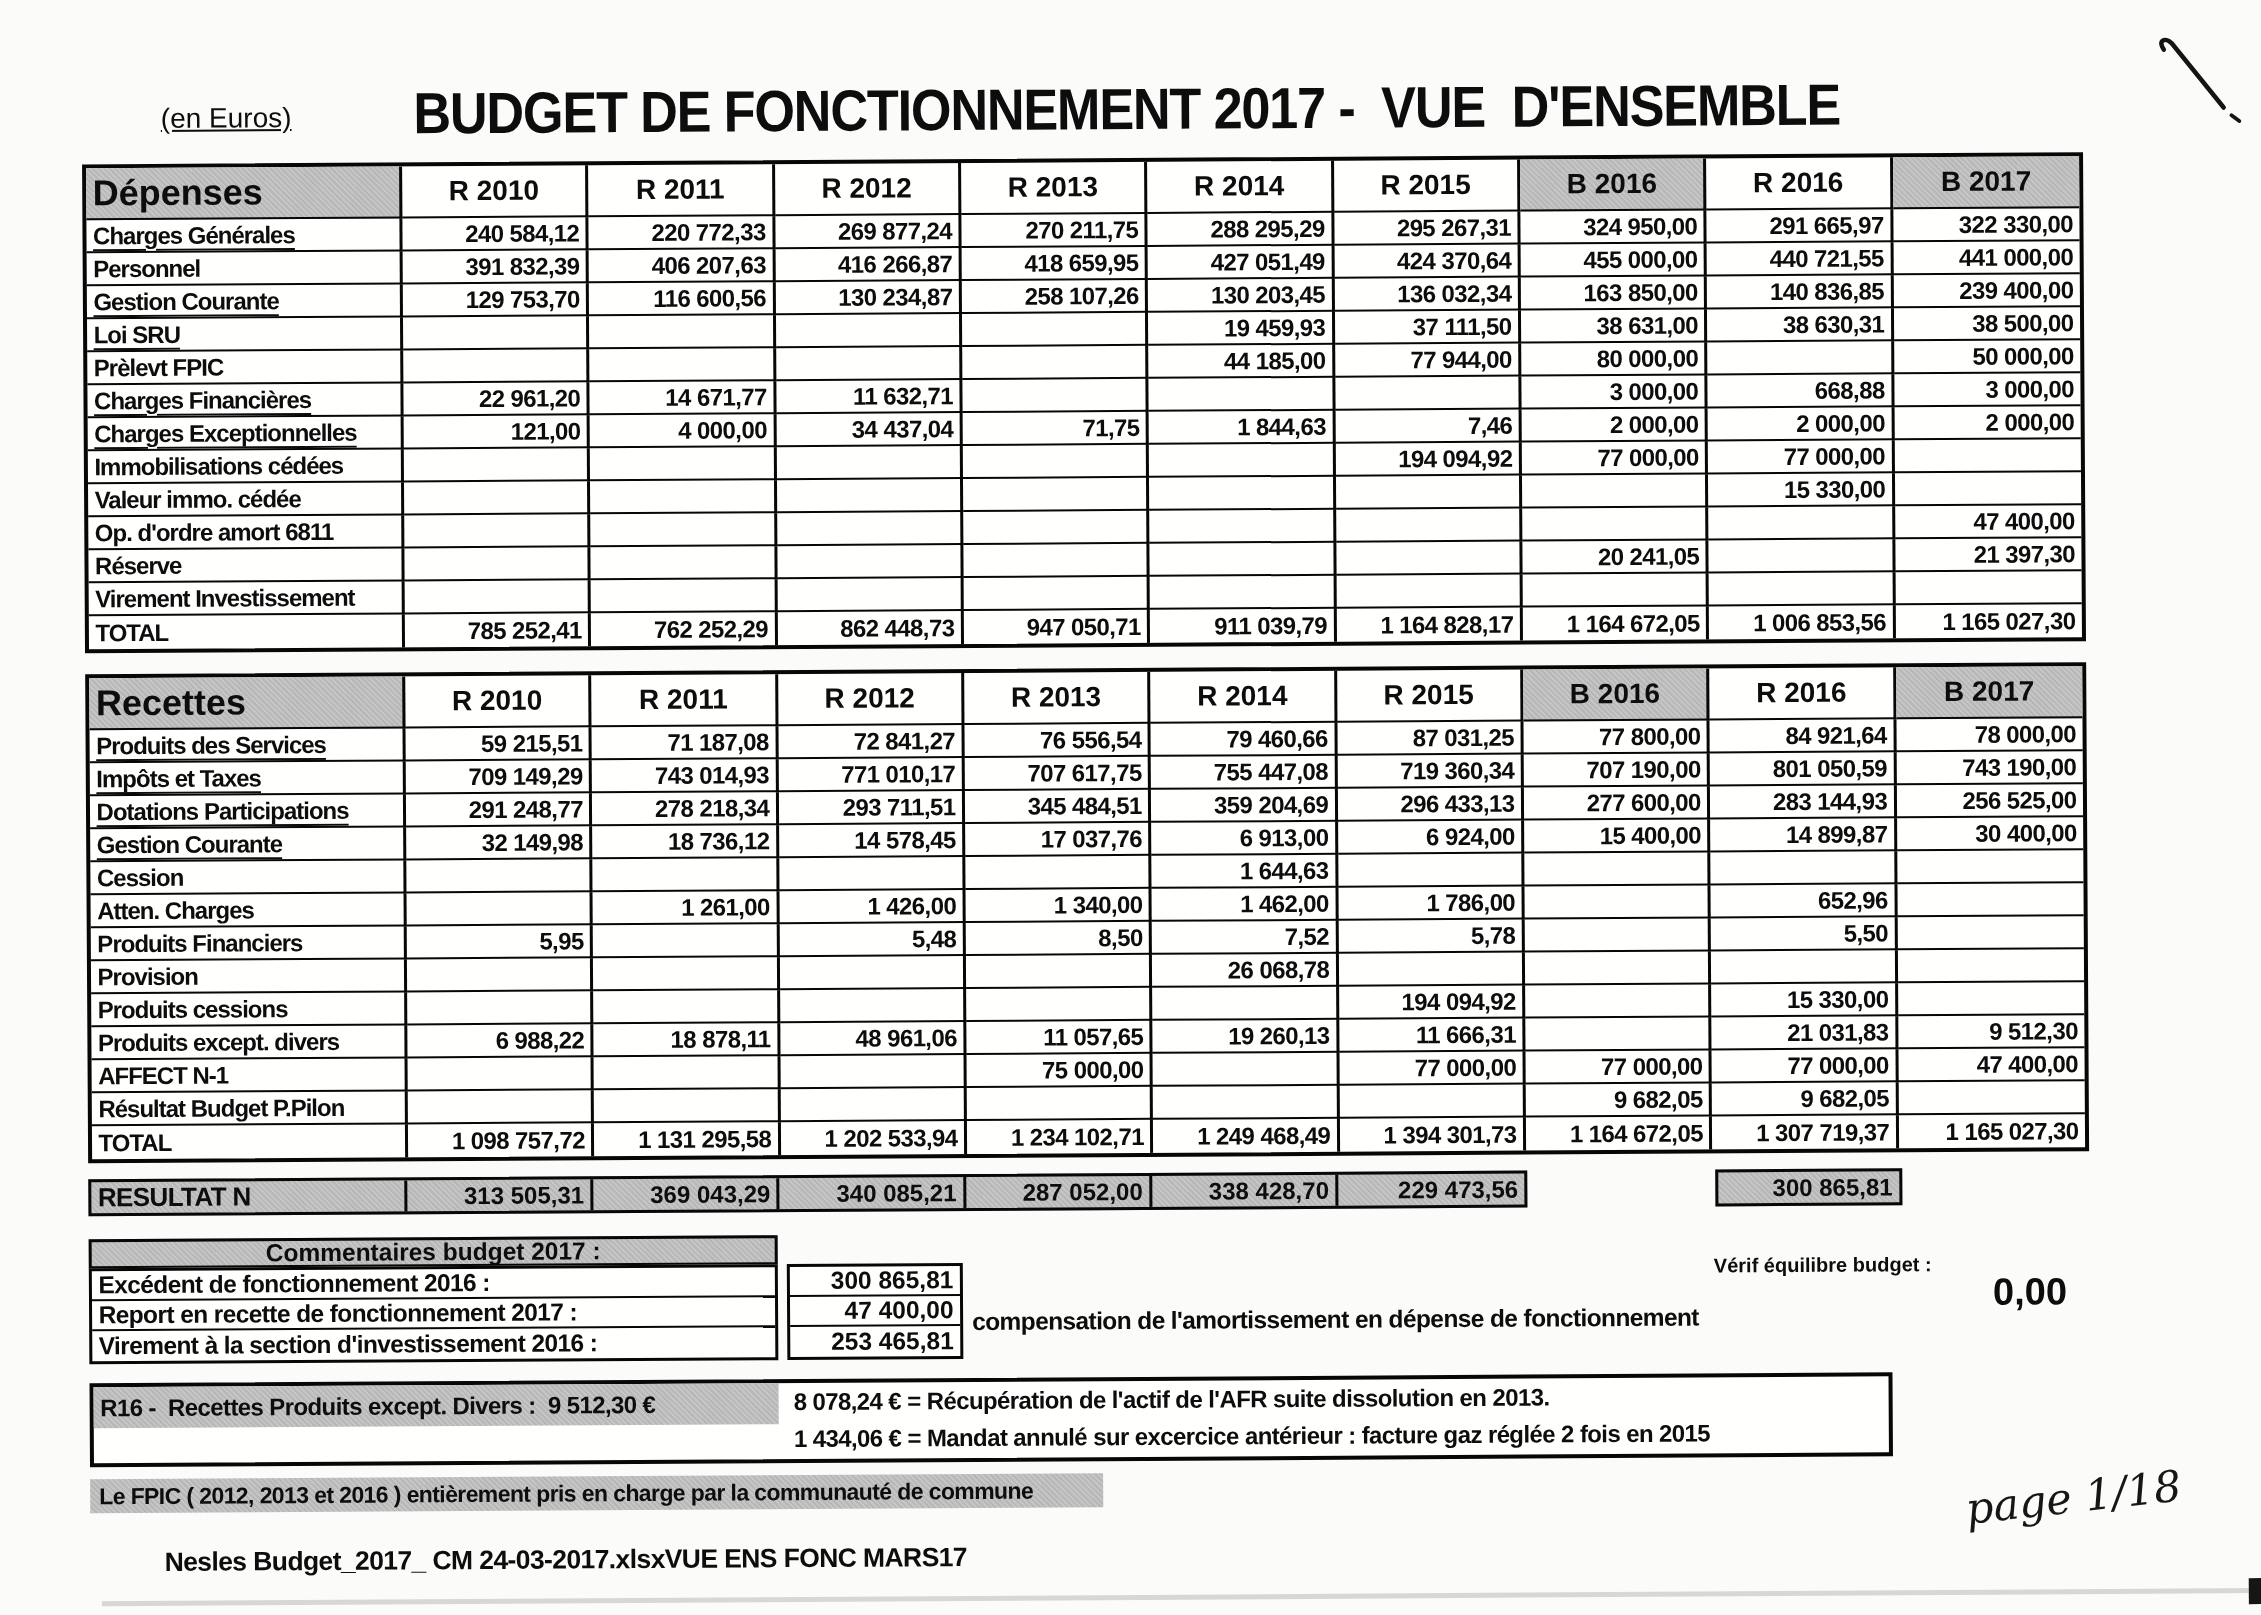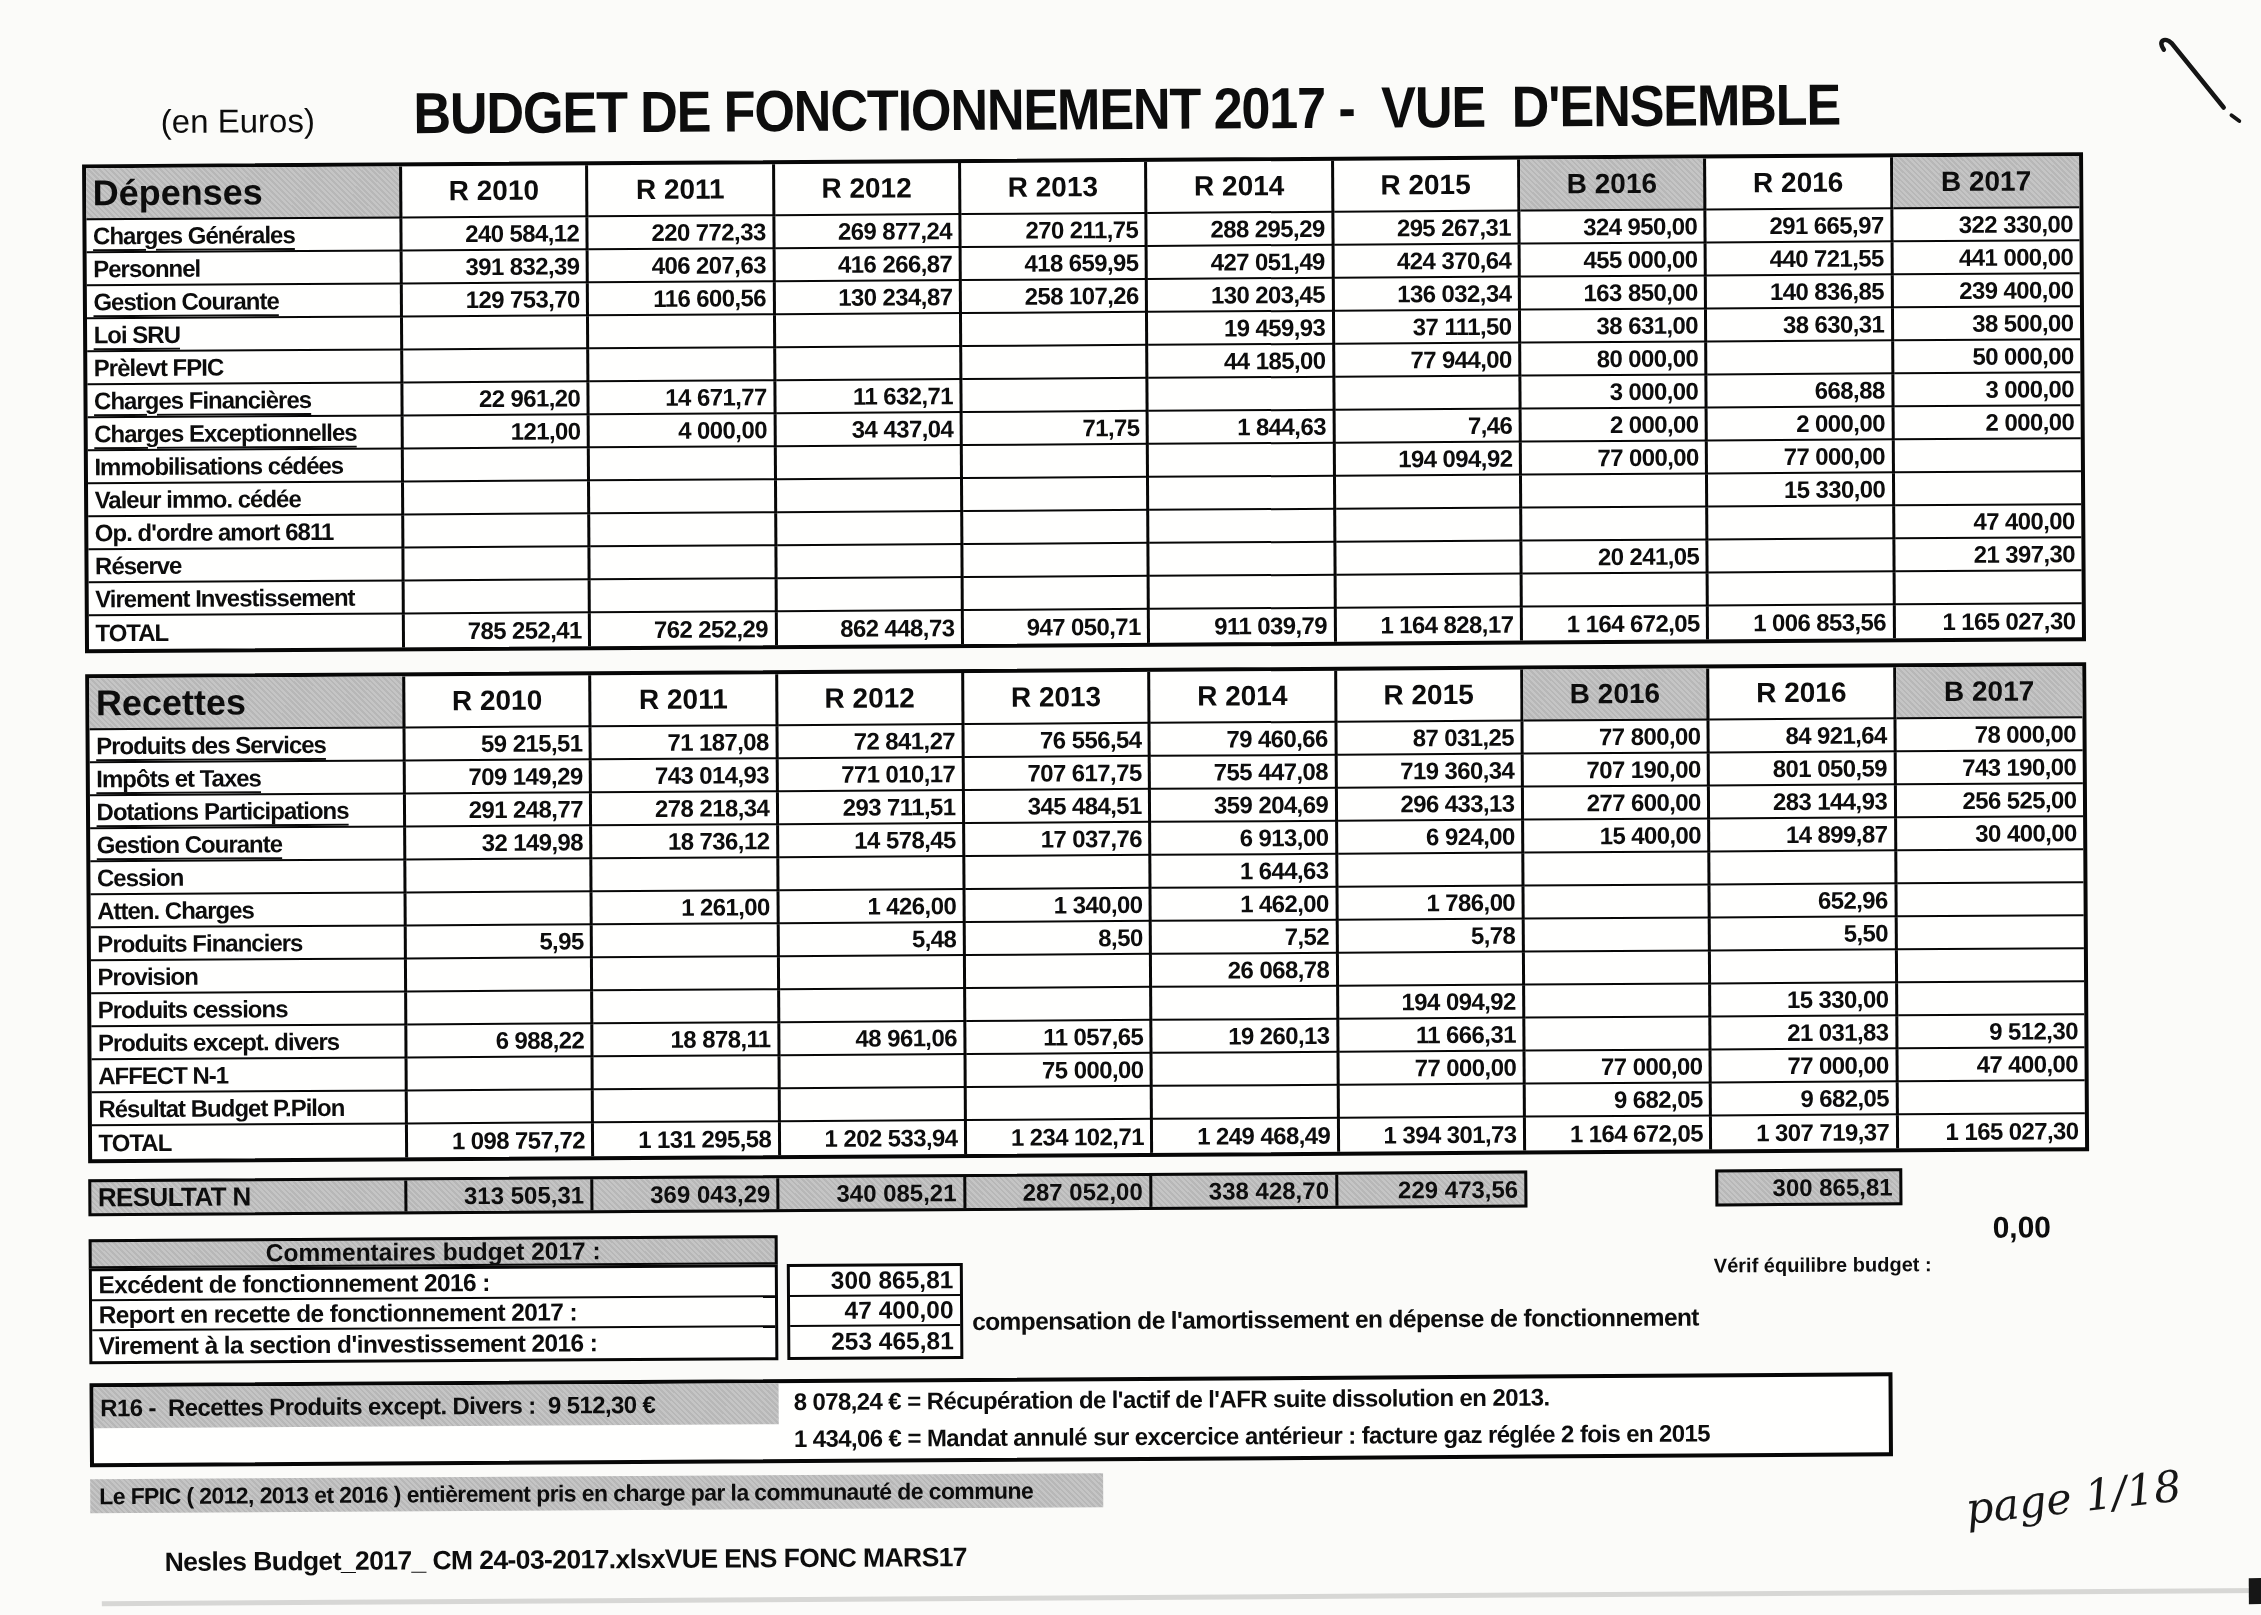--- a/index.html
+++ b/index.html
@@ -3,21 +3,21 @@
 <meta charset="utf-8">
 <style>
   html,body{margin:0;padding:0;}
   body{
     width:2261px;height:1616px;position:relative;overflow:hidden;
     background:#fbfbf9;color:#0d0d0d;
     font-family:"Liberation Sans", sans-serif;
   }
   .sheet{position:absolute;inset:0;transform:rotate(-0.35deg);transform-origin:1129px 807px;}
 
-  .currency-note{position:absolute;left:165px;top:97px;font-size:33px;font-weight:400;}
+  .currency-note{position:absolute;left:165px;top:97px;font-size:28px;font-weight:400;text-decoration:underline;}
   .main-title{
     position:absolute;left:50%;top:75px;transform:translateX(-50%) scaleX(0.9);
     font-size:58px;font-weight:700;letter-spacing:-1.3px;white-space:pre;
   }
 
   
   .budget{
     position:absolute;left:86px;width:2001px;display:grid;
     grid-template-columns:316px repeat(9,1fr);
     border:4.5px solid #070707;background:#fffffe;box-sizing:border-box;
@@ -51,21 +51,21 @@
         display:flex;align-items:center;justify-content:center;font-weight:700;font-size:24.5px;}
   .comlabels{position:absolute;left:86px;top:1262px;width:689px;border:3.9px solid #070707;background:#fffffe;box-sizing:border-box;}
   .comlabels > div{height:30px;border-bottom:2.6px solid #070707;display:flex;align-items:center;padding-left:6.5px;font-weight:700;font-size:24.5px;letter-spacing:-0.6px;box-sizing:border-box;white-space:nowrap;}
   .comlabels > div:last-child{border-bottom:none;}
   .comvalues{position:absolute;left:784px;top:1262px;width:176px;border:3.9px solid #070707;background:#fffffe;box-sizing:border-box;}
   .comvalues > div{height:30px;border-bottom:2.6px solid #070707;display:flex;align-items:center;justify-content:flex-end;padding-right:6.5px;font-weight:700;font-size:24.5px;box-sizing:border-box;}
   .comvalues > div:last-child{border-bottom:none;}
   .compensation-note{position:absolute;left:969px;top:1307px;font-weight:700;font-size:24.5px;letter-spacing:-0.6px;}
 
   .verif-label{position:absolute;left:1711px;top:1258px;font-weight:700;font-size:20px;}
-  .verif-value{position:absolute;left:1990px;top:1216px;font-weight:700;font-size:30px;}
+  .verif-value{position:absolute;left:1990px;top:1276px;font-weight:700;font-size:38px;}
 
   
   .r16{position:absolute;left:86px;top:1377px;width:1803px;height:84px;border:4.5px solid #070707;background:#fffffe;box-sizing:border-box;}
   .r16-label{position:absolute;left:0;top:0;width:685px;height:41px;display:flex;align-items:center;padding-left:6.5px;
              font-weight:700;font-size:24px;letter-spacing:-0.6px;white-space:pre;box-sizing:border-box;}
   .r16-lines{position:absolute;left:700px;top:0;right:6.5px;}
   .r16-lines > div{height:37px;display:flex;align-items:center;font-weight:700;font-size:24px;letter-spacing:-0.6px;white-space:nowrap;}
 
   .fpic{position:absolute;left:86px;top:1473px;width:1013px;height:34px;display:flex;align-items:center;
         padding-left:9px;font-weight:700;font-size:23px;letter-spacing:-0.6px;box-sizing:border-box;white-space:nowrap;}

